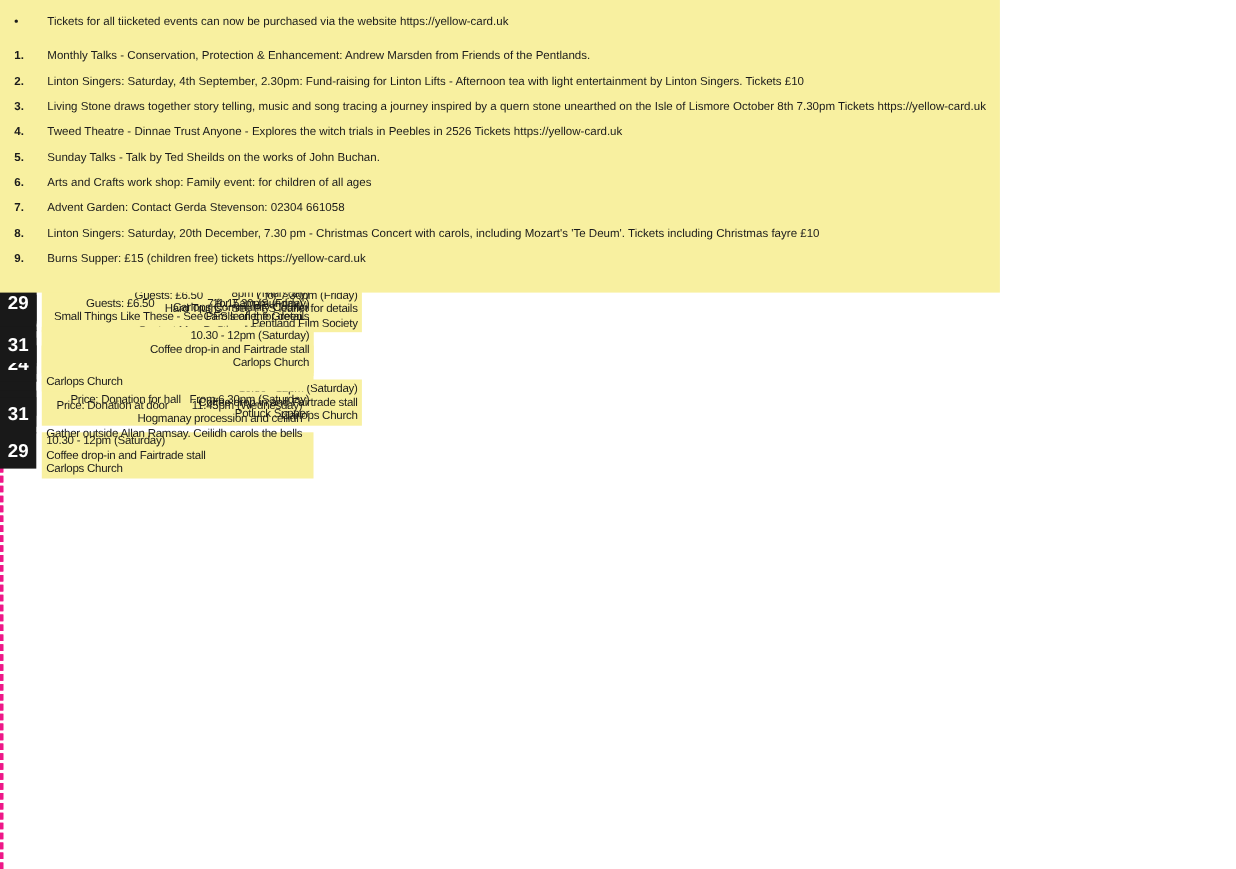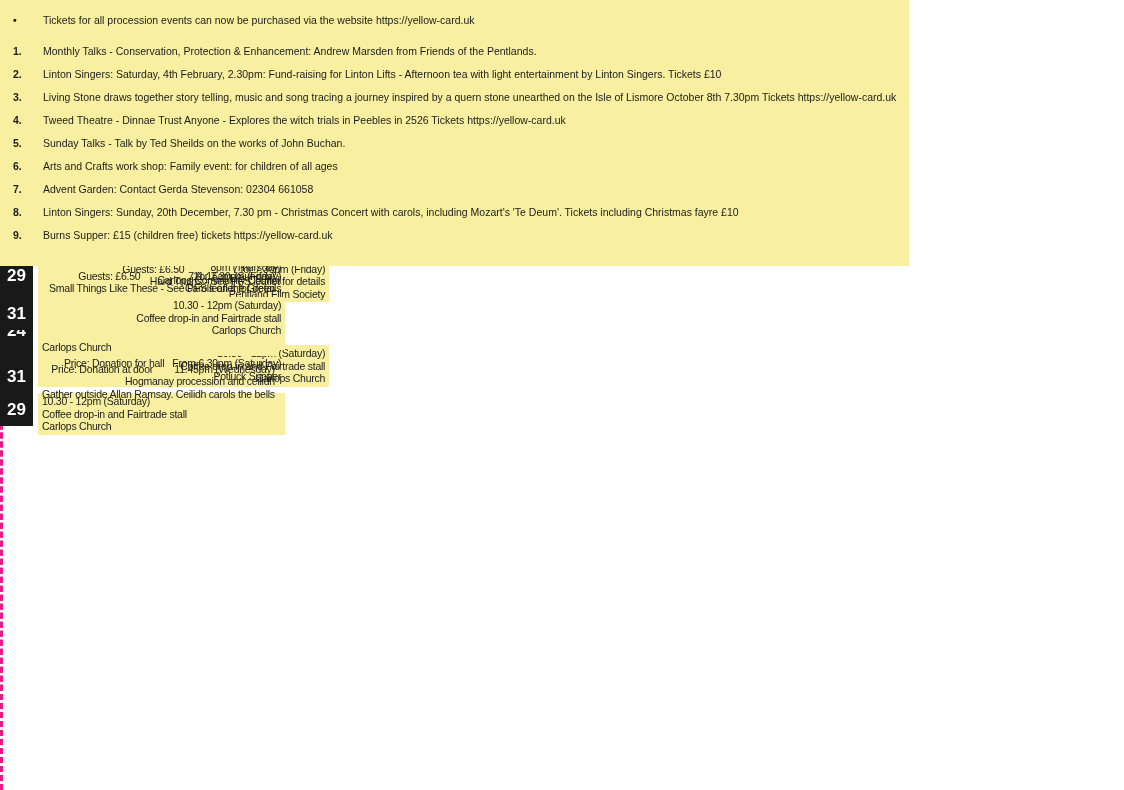--- a/index.html
+++ b/index.html
@@ -502,29 +502,29 @@
       <div class="etext hl a-right">
         <div class="line"><span>10.30 - 12pm (Saturday)</span></div>
         <div class="line"><span class="b">Coffee drop-in and Fairtrade stall</span></div>
         <div class="line"><span>Carlops Church</span></div>
       </div>
     </div>
   </div>
 <div class="section" id="notes-box">
     <div class="note-item lead">
       <div class="note-num">•</div>
-      <div class="note-body"><span>Tickets for all procession events can now be purchased via the website </span><span class="b">https://yellow-card.uk</span></div>
+      <div class="note-body"><span>Tickets for all tiicketed events can now be purchased via the website </span><span class="b">https://yellow-card.uk</span></div>
     </div>
     <div class="note-item">
       <div class="note-num">1.</div>
       <div class="note-body"><span class="b">Monthly Talks - Conservation, Protection &amp; Enhancement:</span><span> Andrew Marsden from Friends of the Pentlands.</span></div>
     </div>
     <div class="note-item">
       <div class="note-num">2.</div>
-      <div class="note-body"><span class="b">Linton Singers:</span><span> Saturday, 4th February, 2.30pm: Fund-raising for Linton Lifts - Afternoon tea with light entertainment by Linton Singers. Tickets £10</span></div>
+      <div class="note-body"><span class="b">Linton Singers:</span><span> Saturday, 4th September, 2.30pm: Fund-raising for Linton Lifts - Afternoon tea with light entertainment by Linton Singers. Tickets £10</span></div>
     </div>
     <div class="note-item">
       <div class="note-num">3.</div>
       <div class="note-body"><span class="b">Living Stone</span><span> draws together story telling, music and song tracing a journey inspired by a quern stone unearthed on the Isle of Lismore October 8th 7.30pm Tickets </span><span class="b">https://yellow-card.uk</span></div>
     </div>
     <div class="note-item">
       <div class="note-num">4.</div>
       <div class="note-body"><span class="b">Tweed Theatre - Dinnae Trust Anyone</span><span> - Explores the witch trials in Peebles in 2526 Tickets </span><span class="b">https://yellow-card.uk</span></div>
     </div>
     <div class="note-item">
@@ -534,19 +534,19 @@
     <div class="note-item">
       <div class="note-num">6.</div>
       <div class="note-body"><span class="b">Arts and Crafts work shop: Family event: for children of all ages</span></div>
     </div>
     <div class="note-item">
       <div class="note-num">7.</div>
       <div class="note-body"><span class="b">Advent Garden:</span><span> Contact Gerda Stevenson: 02304 661058</span></div>
     </div>
     <div class="note-item">
       <div class="note-num">8.</div>
-      <div class="note-body"><span class="b">Linton Singers:</span><span> Sunday, 20th December, 7.30 pm - Christmas Concert with carols,  including Mozart's 'Te Deum'. Tickets including Christmas fayre £10</span></div>
+      <div class="note-body"><span class="b">Linton Singers:</span><span> Saturday, 20th December, 7.30 pm - Christmas Concert with carols,  including Mozart's 'Te Deum'. Tickets including Christmas fayre £10</span></div>
     </div>
     <div class="note-item">
       <div class="note-num">9.</div>
       <div class="note-body"><span class="b">Burns Supper</span><span>: £15 (children free) tickets </span><span class="b">https://yellow-card.uk</span></div>
     </div>
   </div>
 
 </body></html>

